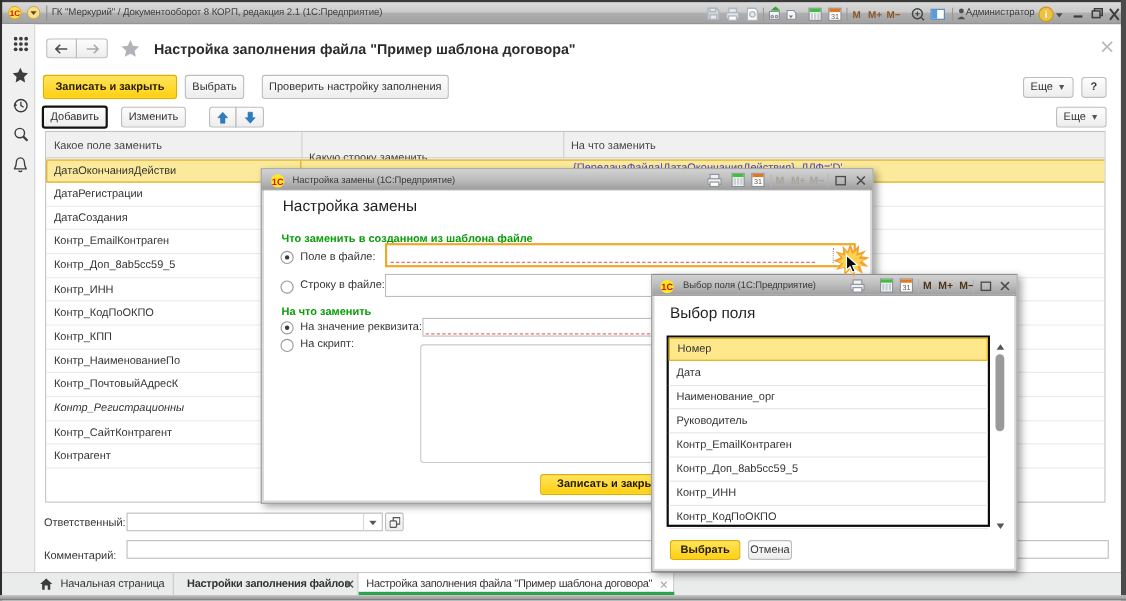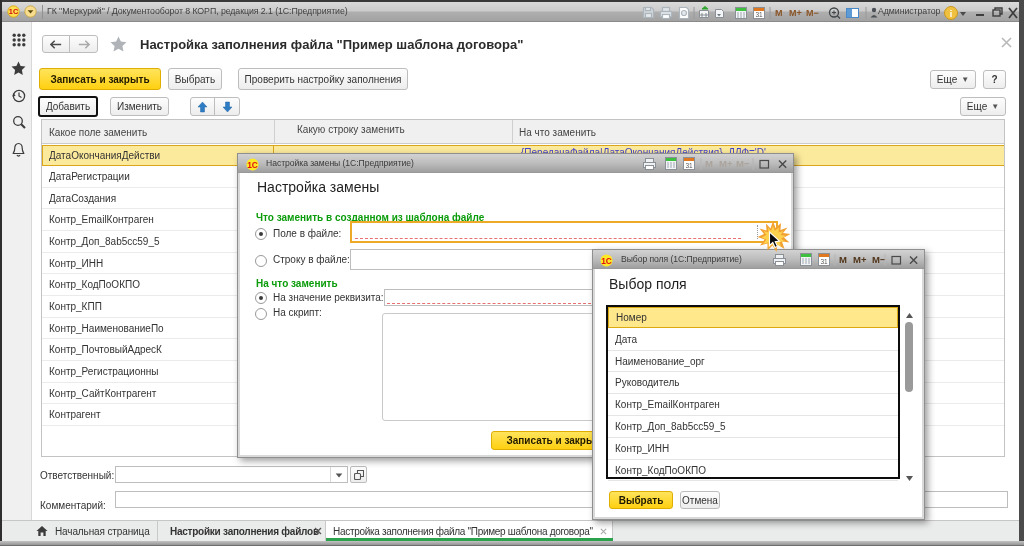--- a/index.html
+++ b/index.html
@@ -206,21 +206,21 @@
 <div class="btn" style="left:214px;top:97px;width:26px;height:19px;border-radius:0 3px 3px 0;">
   <svg width="11" height="12" viewBox="0 0 11 12">
       <path d="M5.5 11 L1 6 H3.5 V1 H7.5 V6 H10 Z" fill="#2e7cc4" stroke="#2468a8" stroke-width="0.5"></path>
     </svg>
 </div>
 <div class="btn" style="left:960px;top:97px;width:46px;height:19px;">Еще <span style="font-size:8px;margin-left:4px;color:#555">▼</span></div>
 
 <div class="abs" id="grid" style="left:41px;top:119px;width:964px;height:338px;border:1px solid #c3c3c3;background:#fff;">
   <div class="abs" style="left:0;top:0;width:962px;height:24px;background:#f0f0f0;border-bottom:1px solid #cccccc;">
     <div class="cell-text" style="left:7px;top:7px;color:#444;">Какое поле заменить</div>
-    <div class="cell-text" style="left:239px;top:4px;color:#444;margin-left:16px;">Какую строку заменить</div>
+    <div class="cell-text" style="left:239px;top:18px;color:#444;">Какую строку заменить</div>
     <div class="cell-text" style="left:477px;top:7px;color:#444;">На что заменить</div>
     <div class="abs" style="left:232px;top:0;width:1px;height:24px;background:#cfcfcf"></div>
     <div class="abs" style="left:470px;top:0;width:1px;height:24px;background:#cfcfcf"></div>
   </div>
 
   <div class="abs" style="left:232px;top:25px;width:1px;height:311px;background:#ececec"></div>
   <div class="abs" style="left:470px;top:25px;width:1px;height:311px;background:#ececec"></div>
   <div class="abs" style="left:0;top:46.15px;width:962px;height:21.65px;border-bottom:1px solid #ebebeb;">
       <div class="cell-text" style="left:7px;top:5px;">ДатаРегистрации</div>
     </div>
@@ -242,21 +242,21 @@
   <div class="abs" style="left:0;top:176.05px;width:962px;height:21.65px;border-bottom:1px solid #ebebeb;">
       <div class="cell-text" style="left:7px;top:5px;">Контр_КПП</div>
     </div>
   <div class="abs" style="left:0;top:197.70px;width:962px;height:21.65px;border-bottom:1px solid #ebebeb;">
       <div class="cell-text" style="left:7px;top:5px;">Контр_НаименованиеПо</div>
     </div>
   <div class="abs" style="left:0;top:219.35px;width:962px;height:21.65px;border-bottom:1px solid #ebebeb;">
       <div class="cell-text" style="left:7px;top:5px;">Контр_ПочтовыйАдресК</div>
     </div>
   <div class="abs" style="left:0;top:241.00px;width:962px;height:21.65px;border-bottom:1px solid #ebebeb;">
-      <div class="cell-text" style="left:7px;top:5px;">Контр_Регистрационны</div>
+      <div class="cell-text" style="left:7px;top:5px;font-style:italic;">Контр_Регистрационны</div>
     </div>
   <div class="abs" style="left:0;top:262.65px;width:962px;height:21.65px;border-bottom:1px solid #ebebeb;">
       <div class="cell-text" style="left:7px;top:5px;">Контр_СайтКонтрагент</div>
     </div>
   <div class="abs" style="left:0;top:284.30px;width:962px;height:21.65px;border-bottom:1px solid #ebebeb;">
       <div class="cell-text" style="left:7px;top:5px;">Контрагент</div>
     </div>
 
   <div class="abs" style="left:0;top:24.5px;width:962px;height:21.7px;background:#fcea9c;border-top:1px solid #dca61c;border-bottom:1px solid #dca61c;">
     <div class="abs" style="left:0px;top:0px;width:232px;height:19.7px;border-left:1px solid #dca61c;border-right:1px solid #dca61c;"></div>

